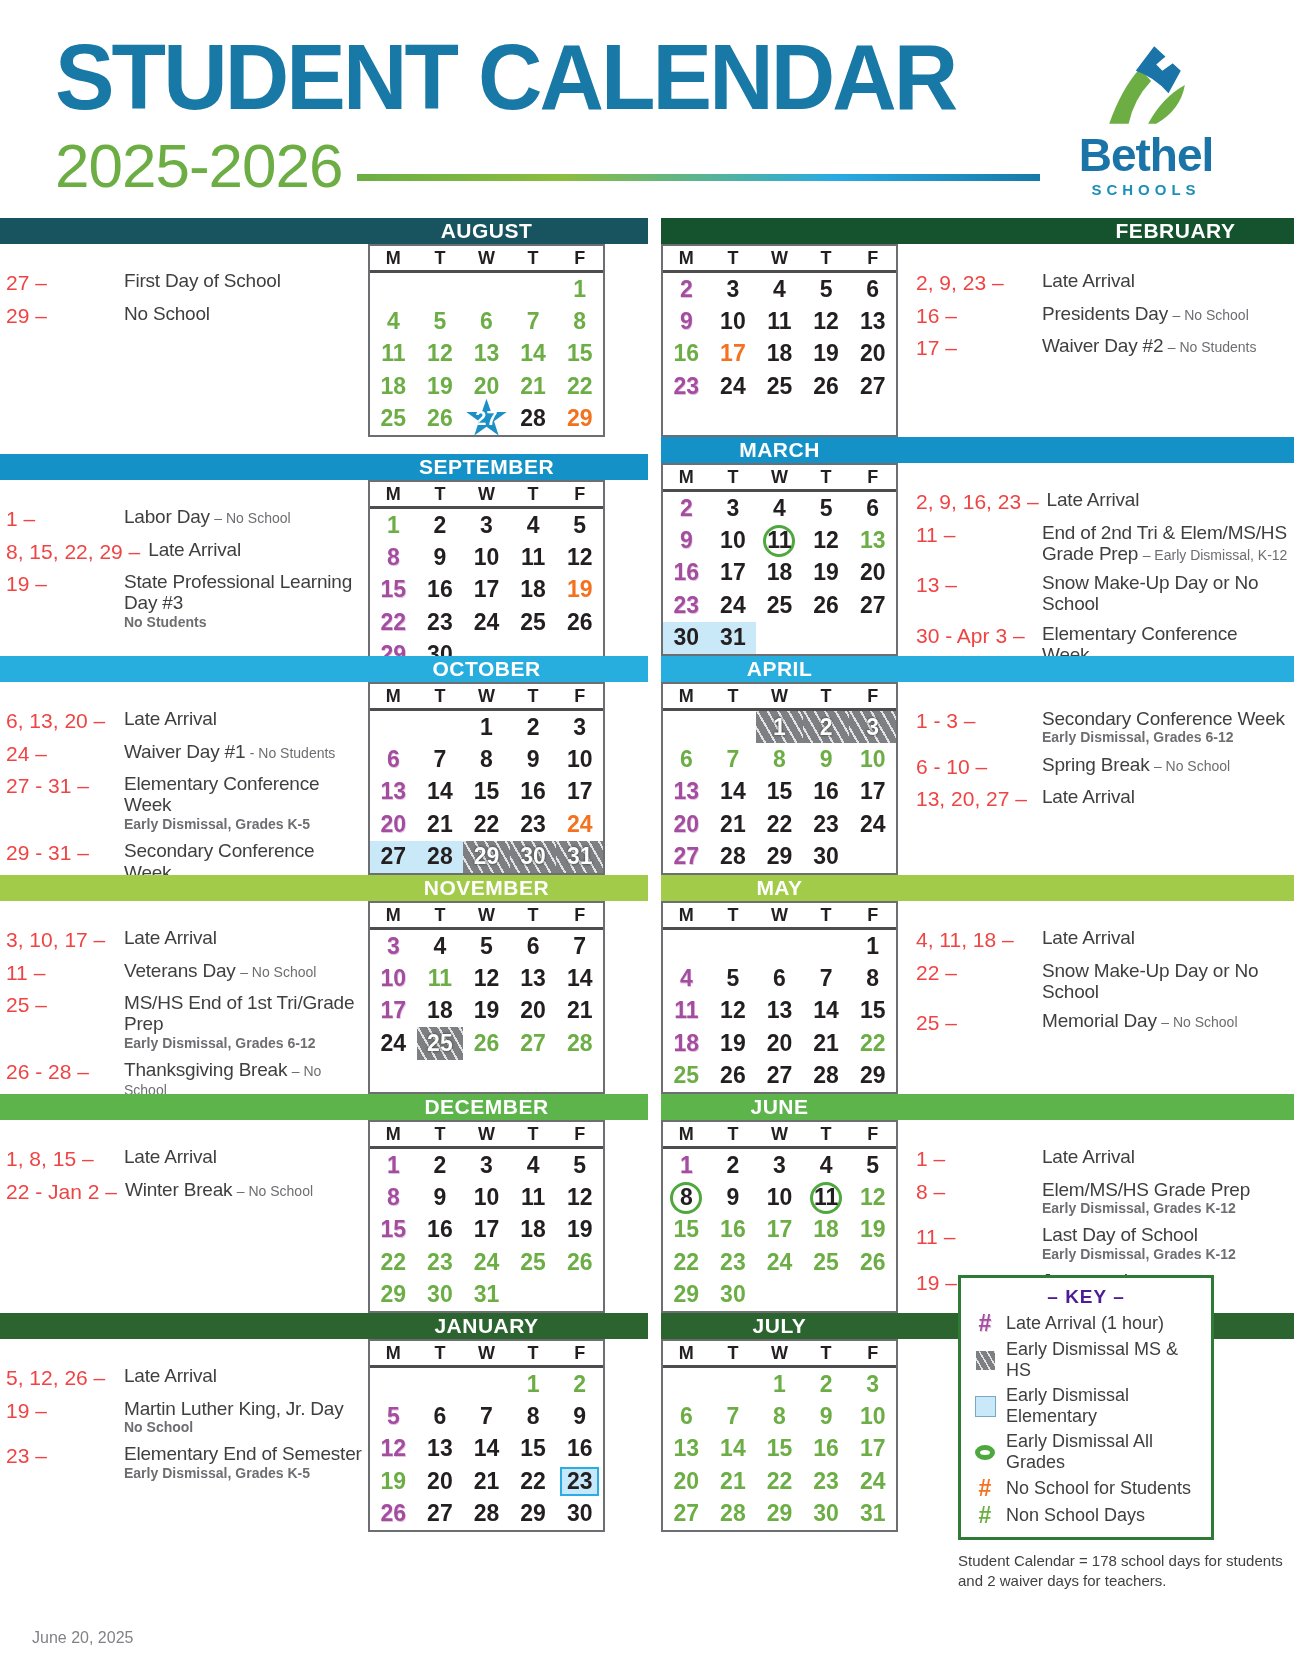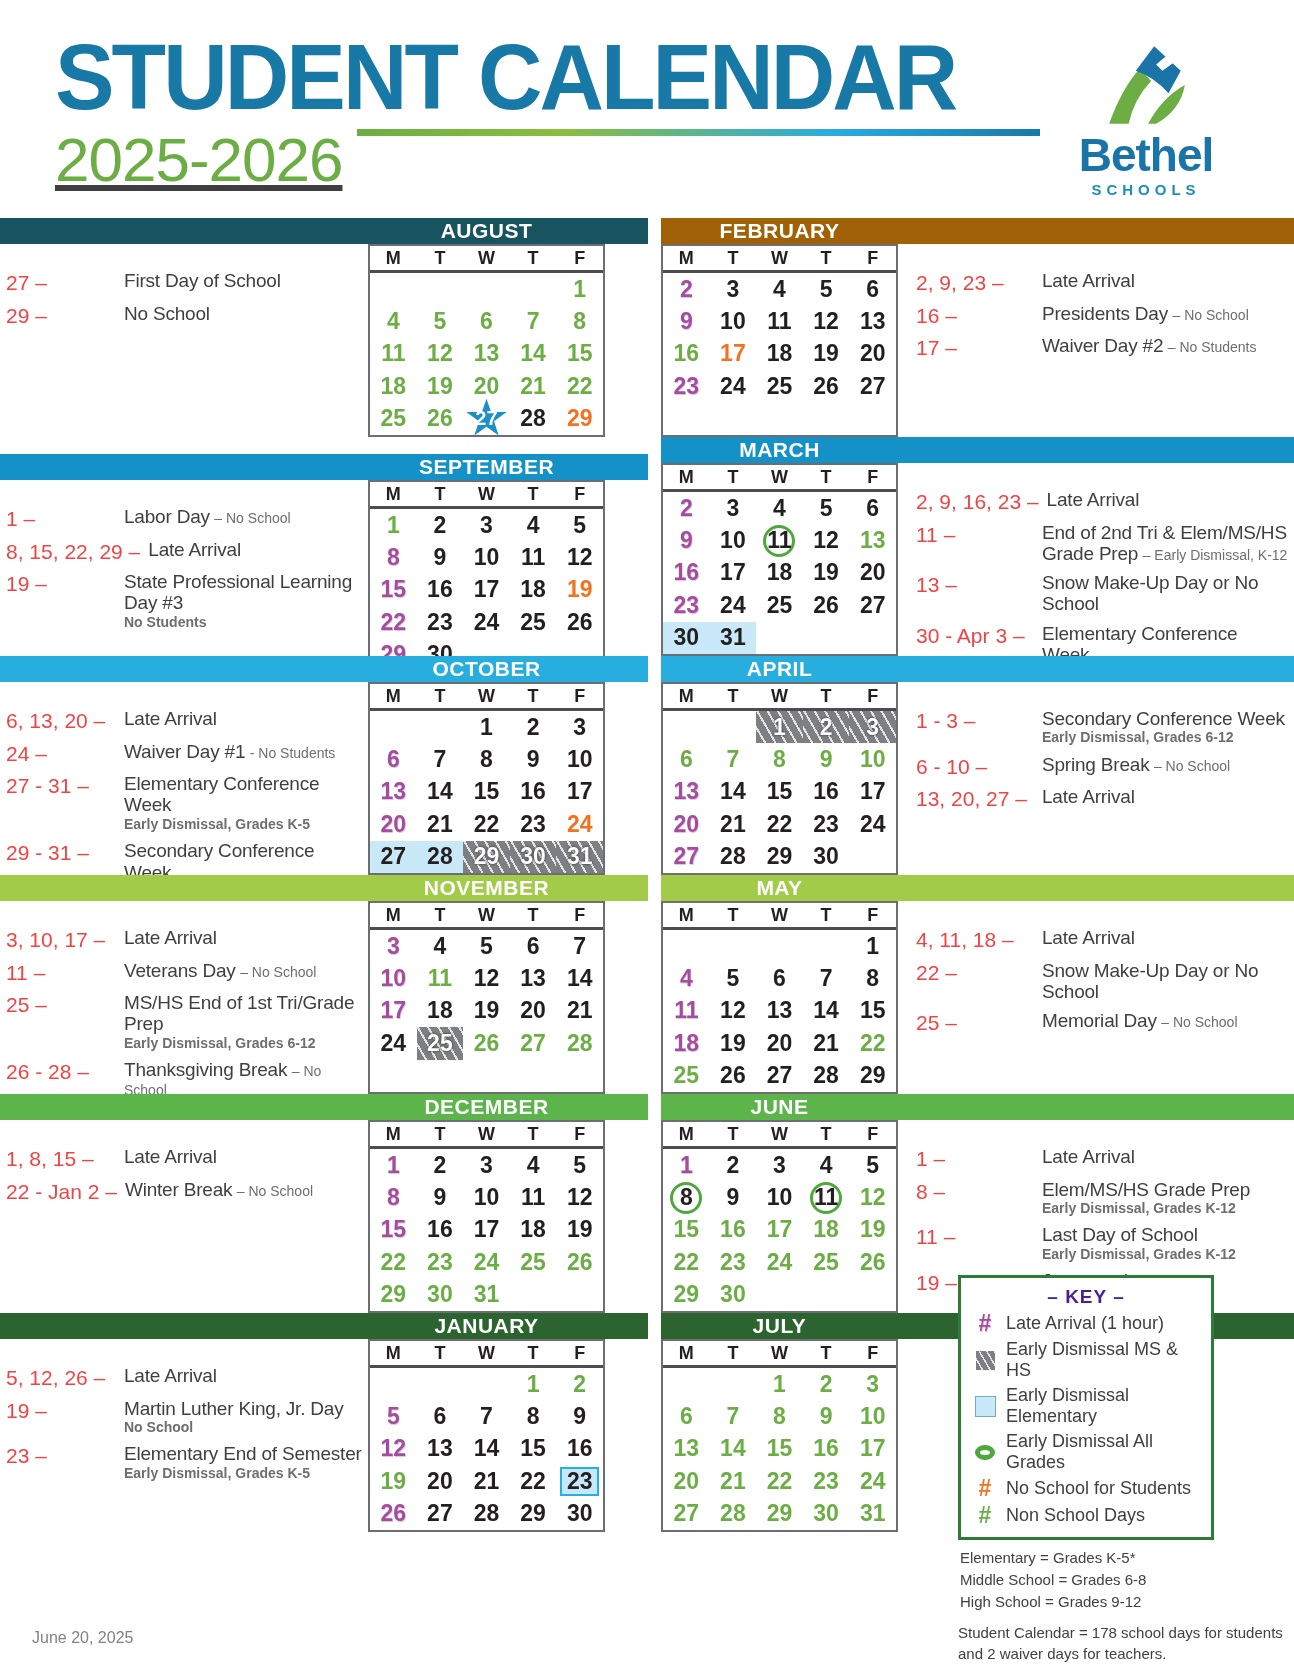--- a/index.html
+++ b/index.html
@@ -2,21 +2,21 @@
 <html><head>
 <meta charset="utf-8">
 <style>
   html,body{margin:0;padding:0;background:#fff;}
   .page{position:relative;width:1294px;height:1669px;background:#fff;overflow:hidden;
         font-family:"Liberation Sans",sans-serif;color:#3F3F41;}
   
   .hdr{position:absolute;top:34px;left:55px;width:985px;}
   .hdr-title{font-size:92px;font-weight:bold;color:#1878A6;letter-spacing:-3px;
              line-height:0.95;transform:scaleX(.97);transform-origin:left;white-space:nowrap;}
-  .hdr-sub-row{display:flex;margin-top:8px;text-decoration:underline;}
+  .hdr-sub-row{display:flex;align-items:flex-end;margin-top:14px;}
   .hdr-sub{font-size:62px;color:#6CAE44;letter-spacing:-1px;line-height:1;font-weight:normal;}
   .hdr-rule{flex:1;height:7px;margin:0 0 16px 14px;
             background:linear-gradient(90deg,#6CAE44 0%,#8BBD3F 30%,#29ABE2 70%,#1779A8 100%);}
   .logo{position:absolute;top:40px;right:58px;width:180px;text-align:center;}
   .logo svg{width:110px;height:92px;display:block;margin:0 auto;}
   .logo-name{font-size:46px;font-weight:bold;color:#1B74A8;letter-spacing:-1px;line-height:1;}
   .logo-sub{font-size:15px;font-weight:bold;color:#1B8FB8;letter-spacing:5px;margin-top:3px;}
   
   .bands{position:absolute;top:218px;left:0;width:1294px;display:flex;gap:13px;}
   .col{display:flex;flex-direction:column;}
@@ -462,21 +462,21 @@
                   <div class="day s-n">29</div>
                   <div class="day s-n">30</div>
                 </div>
               </div>
             </div>
           </div>
         </section>
       </div>
     <div class="col col-right">
         <section class="month side-right">
-          <div class="month-bar" style="background: #a16207;">
+          <div class="month-bar" style="background: #14532d; justify-content: flex-end;">
             <span class="bar-title">FEBRUARY</span>
           </div>
           <div class="month-body">
             <div class="cal">
               <div class="gridbox">
                 <div class="weekdays">
                   <span>M</span>
                   <span>T</span>
                   <span>W</span>
                   <span>T</span>
@@ -854,25 +854,20 @@
                     </span>
                     <span>No School for Students</span>
                   </div>
                   <div class="keyitem">
                     <span class="ic">
                       <span class="ic-hash ic-green">#</span>
                     </span>
                     <span>Non School Days</span>
                   </div>
                 </div>
-                <div class="gradelines">
-                  <div>Elementary = Grades K-5*</div>
-                  <div>Middle School = Grades 6-8</div>
-                  <div>High School = Grades 9-12</div>
-                </div>
                 <div class="calnote">Student Calendar = 178 school days for students and 2 waiver days for teachers.</div>
               </div>
             </div>
           </div>
         </section>
       </div>
   </div>
 
   <div class="footer-date">June 20, 2025</div>
 </div>

